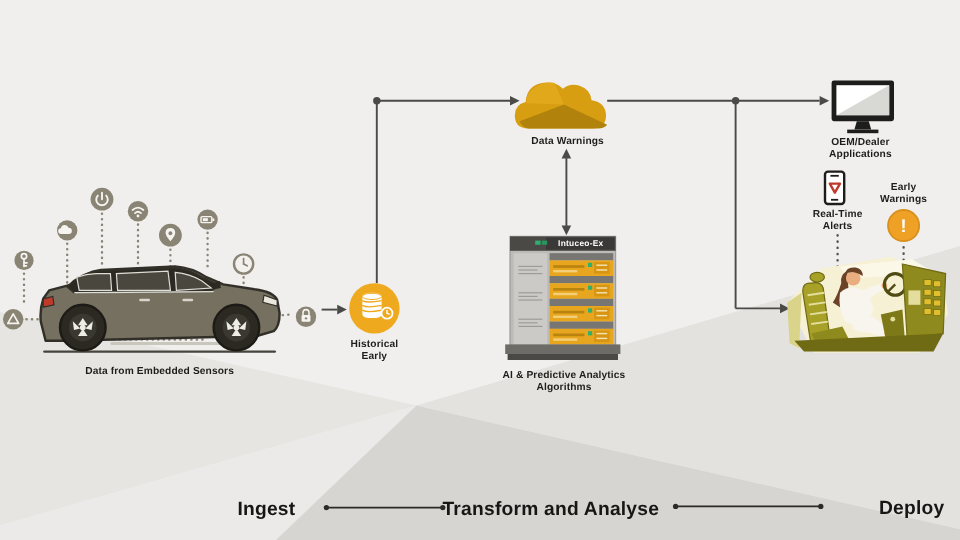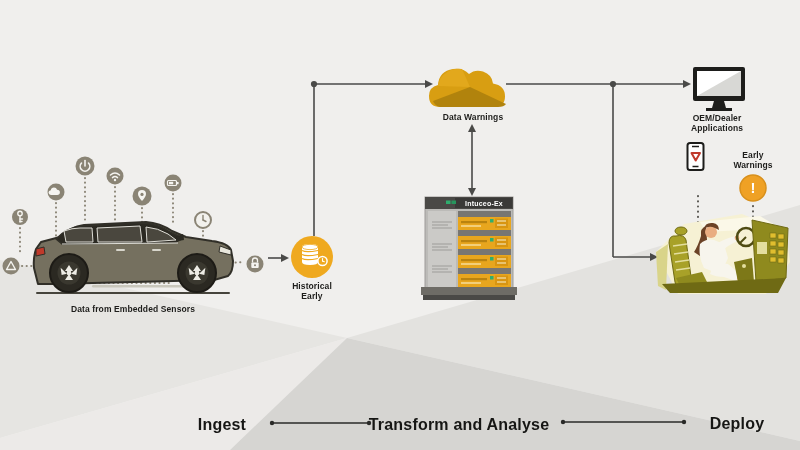--- a/index.html
+++ b/index.html
@@ -356,29 +356,37 @@
 
   <div class="lbl" style="left:277px;top:281px;width:70px;">
     <div>Historical</div>
     <div>Early</div>
   </div>
 
   <div class="lbl" style="left:423px;top:112px;width:100px;">Data Warnings</div>
 
   <div class="server-lbl" style="left:456px;top:199.5px;width:56px;">Intuceo-Ex</div>
 
+  <div class="lbl" style="left:385px;top:307px;width:170px;">
+    <div>AI &amp; Predictive Analytics</div>
+    <div>Algorithms</div>
+  </div>
 
   <div class="lbl" style="left:667px;top:113px;width:100px;">
     <div>OEM/Dealer</div>
     <div>Applications</div>
   </div>
 
+  <div class="lbl" style="left:658px;top:173px;width:80px;">
+    <div>Real-Time</div>
+    <div>Alerts</div>
+  </div>
 
   <div class="lbl" style="left:713px;top:150px;width:80px;">
     <div>Early</div>
     <div>Warnings</div>
   </div>
 
   <div class="stage-lbl" style="left:172px;top:416px;width:100px;">Ingest</div>
   <div class="stage-lbl" style="left:359px;top:416px;width:200px;">Transform and Analyse</div>
-  <div class="stage-lbl" style="left:687px;top:415px;width:100px;">Deploy</div>
+  <div class="stage-lbl" style="left:687px;top:415px;width:100px;text-align:right;">Deploy</div>
 
 </div>
 
 </body></html>

